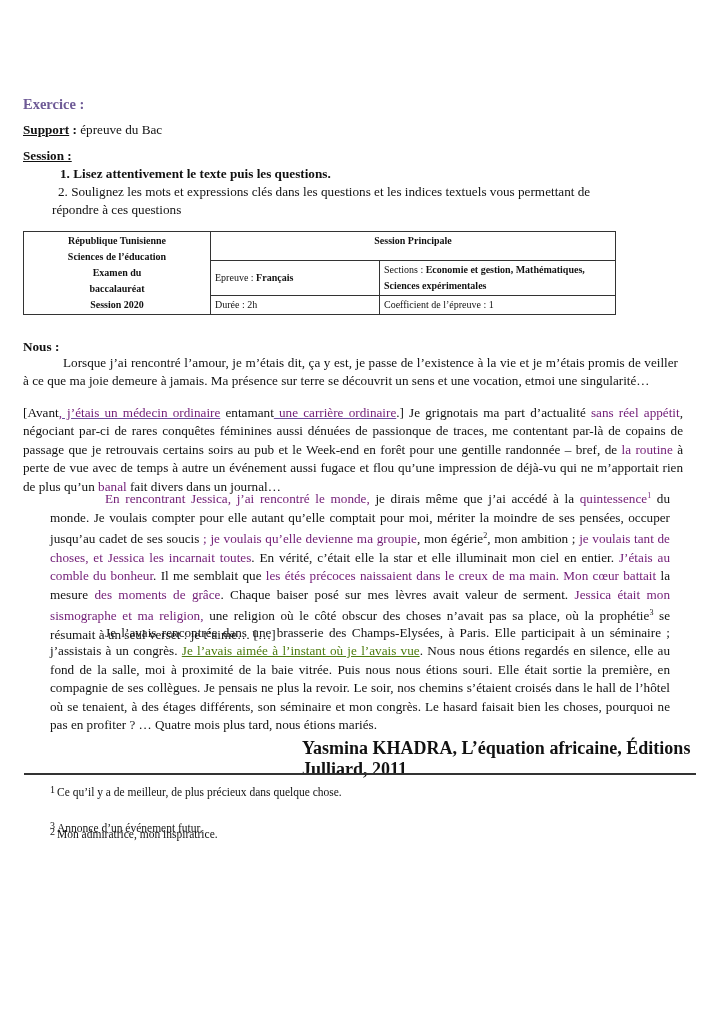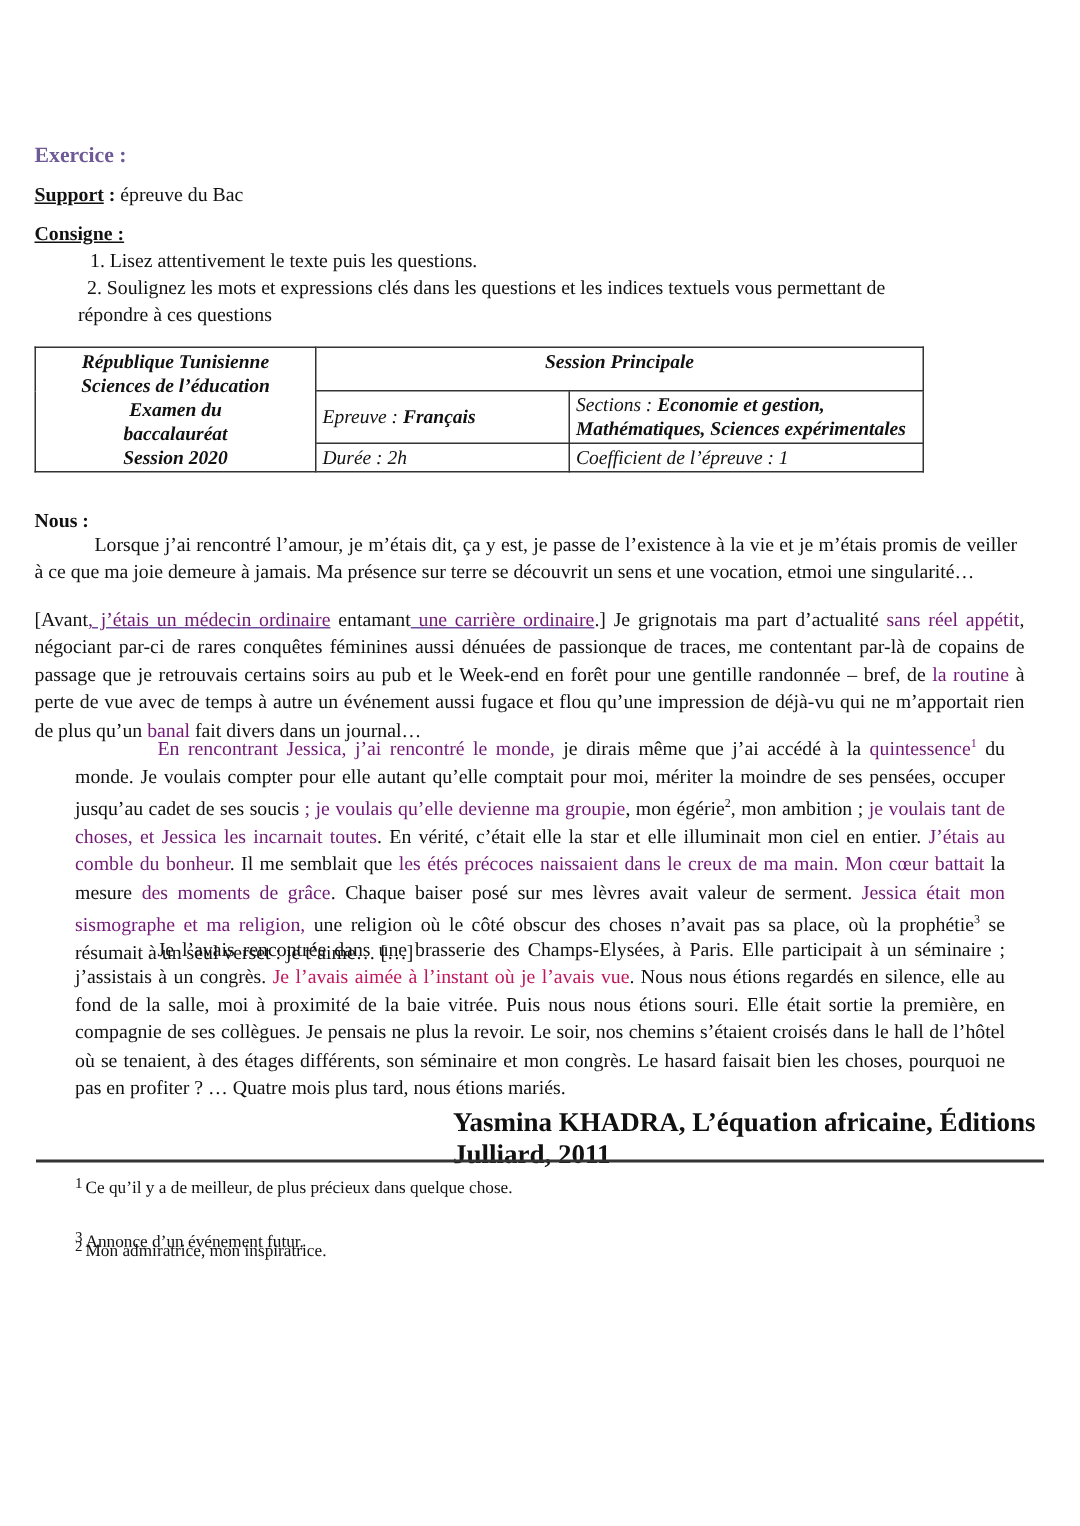--- a/index.html
+++ b/index.html
@@ -4,57 +4,57 @@
 <style>
   html, body { margin: 0; padding: 0; background: #ffffff; }
   body {
     width: 720px; height: 1017px; position: relative; overflow: hidden;
     font-family: "Liberation Serif", serif; color: #111111; font-size: 13.2px;
   }
   .abs { position: absolute; }
   .ex-title { left: 23px; top: 96px; font-weight: bold; font-size: 14.5px; color: #6e5a96; text-align: center; }
   .support { left: 23px; top: 122px; font-size: 13.2px; }
   .consigne { left: 23px; top: 148px; font-size: 13.2px; font-weight: bold; text-decoration: underline; }
-  .c1 { left: 60px; top: 166px; }
+  .c1 { left: 60px; top: 166px; font-weight: bold; }
   .c2 { left: 58px; top: 184px; }
   .c2b { left: 52px; top: 202px; }
   u.b { font-weight: bold; }
 
   table.hdr {
     position: absolute; left: 23px; top: 231px; width: 593px;
-    border-collapse: collapse; font-size: 13px; font-style: italic;
+    border-collapse: collapse; font-size: 10px;
   }
   table.hdr td { border: 1px solid #333; padding: 1px 4px; vertical-align: middle; line-height: 16px; }
   .center { text-align: center; font-weight: bold; }
 
   .texte-label { left: 23px; top: 339px; font-weight: bold; }
   .para { position: absolute; line-height: 18.4px; text-align: justify; }
   .p1 { left: 23px; top: 354px; width: 655px; text-indent: 40px; }
   .p2 { left: 23px; top: 404px; width: 660px; }
   .p3 { left: 50px; top: 487px; width: 620px; text-indent: 55px; }
   .p4 { left: 50px; top: 624px; width: 620px; text-indent: 55px; }
   .v { color: #701a75; }
-  .g { color: #be185d; }
+  .g { color: #4d7c0f; text-decoration: underline; }
   .ul { text-decoration: underline; text-decoration-color: #6e4e9e; }
   sup { font-size: 8px; }
   .source { left: 302px; top: 738px; font-weight: bold; font-size: 18px; }
   .rule { left: 24px; top: 773px; width: 672px; height: 2px; background: #333; }
   .fn { position: absolute; left: 50px; font-size: 11.5px; }
   .fn .n { font-size: 10px; vertical-align: 3px; margin-right: 2px; }
 </style>
 </head>
 <body>
 
 <div class="abs ex-title">Exercice :</div>
 
 <div class="abs support">
   <u class="b">Support</u><b> :</b><span> épreuve du Bac</span>
 </div>
 
-<div class="abs consigne">Consigne :</div>
+<div class="abs consigne">Session :</div>
 <div class="abs c1">1. Lisez attentivement le texte  puis les questions.</div>
 <div class="abs c2">2. Soulignez les mots et expressions clés dans les questions et les indices textuels vous permettant de</div>
 <div class="abs c2b">répondre à ces questions</div>
 
 <table class="hdr">
   <tbody>
       <tr>
     <td rowspan="3" class="center" style="width:178px;">
       <div>République Tunisienne</div>
       <div>Sciences de l’éducation</div>

